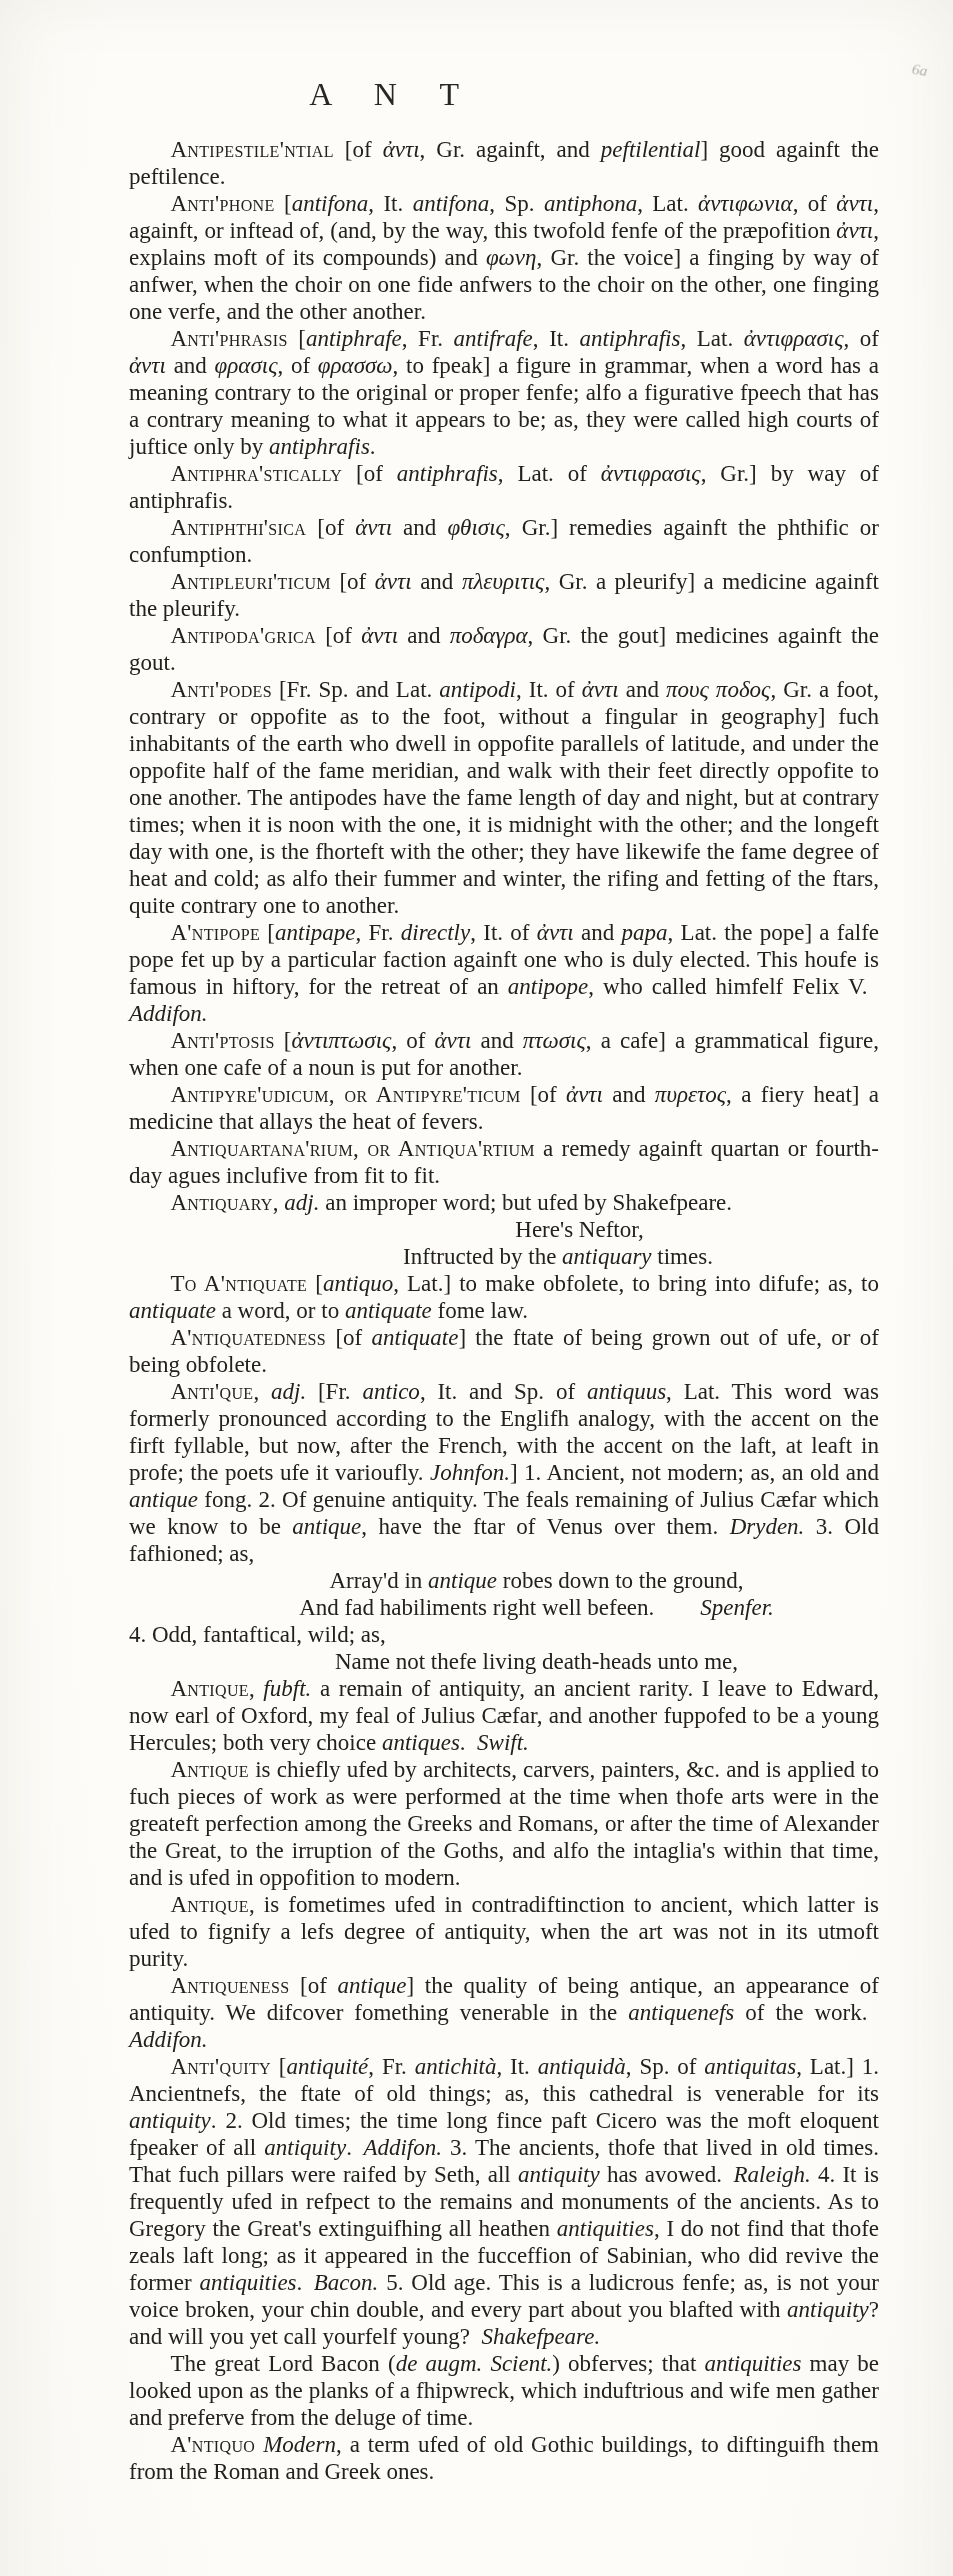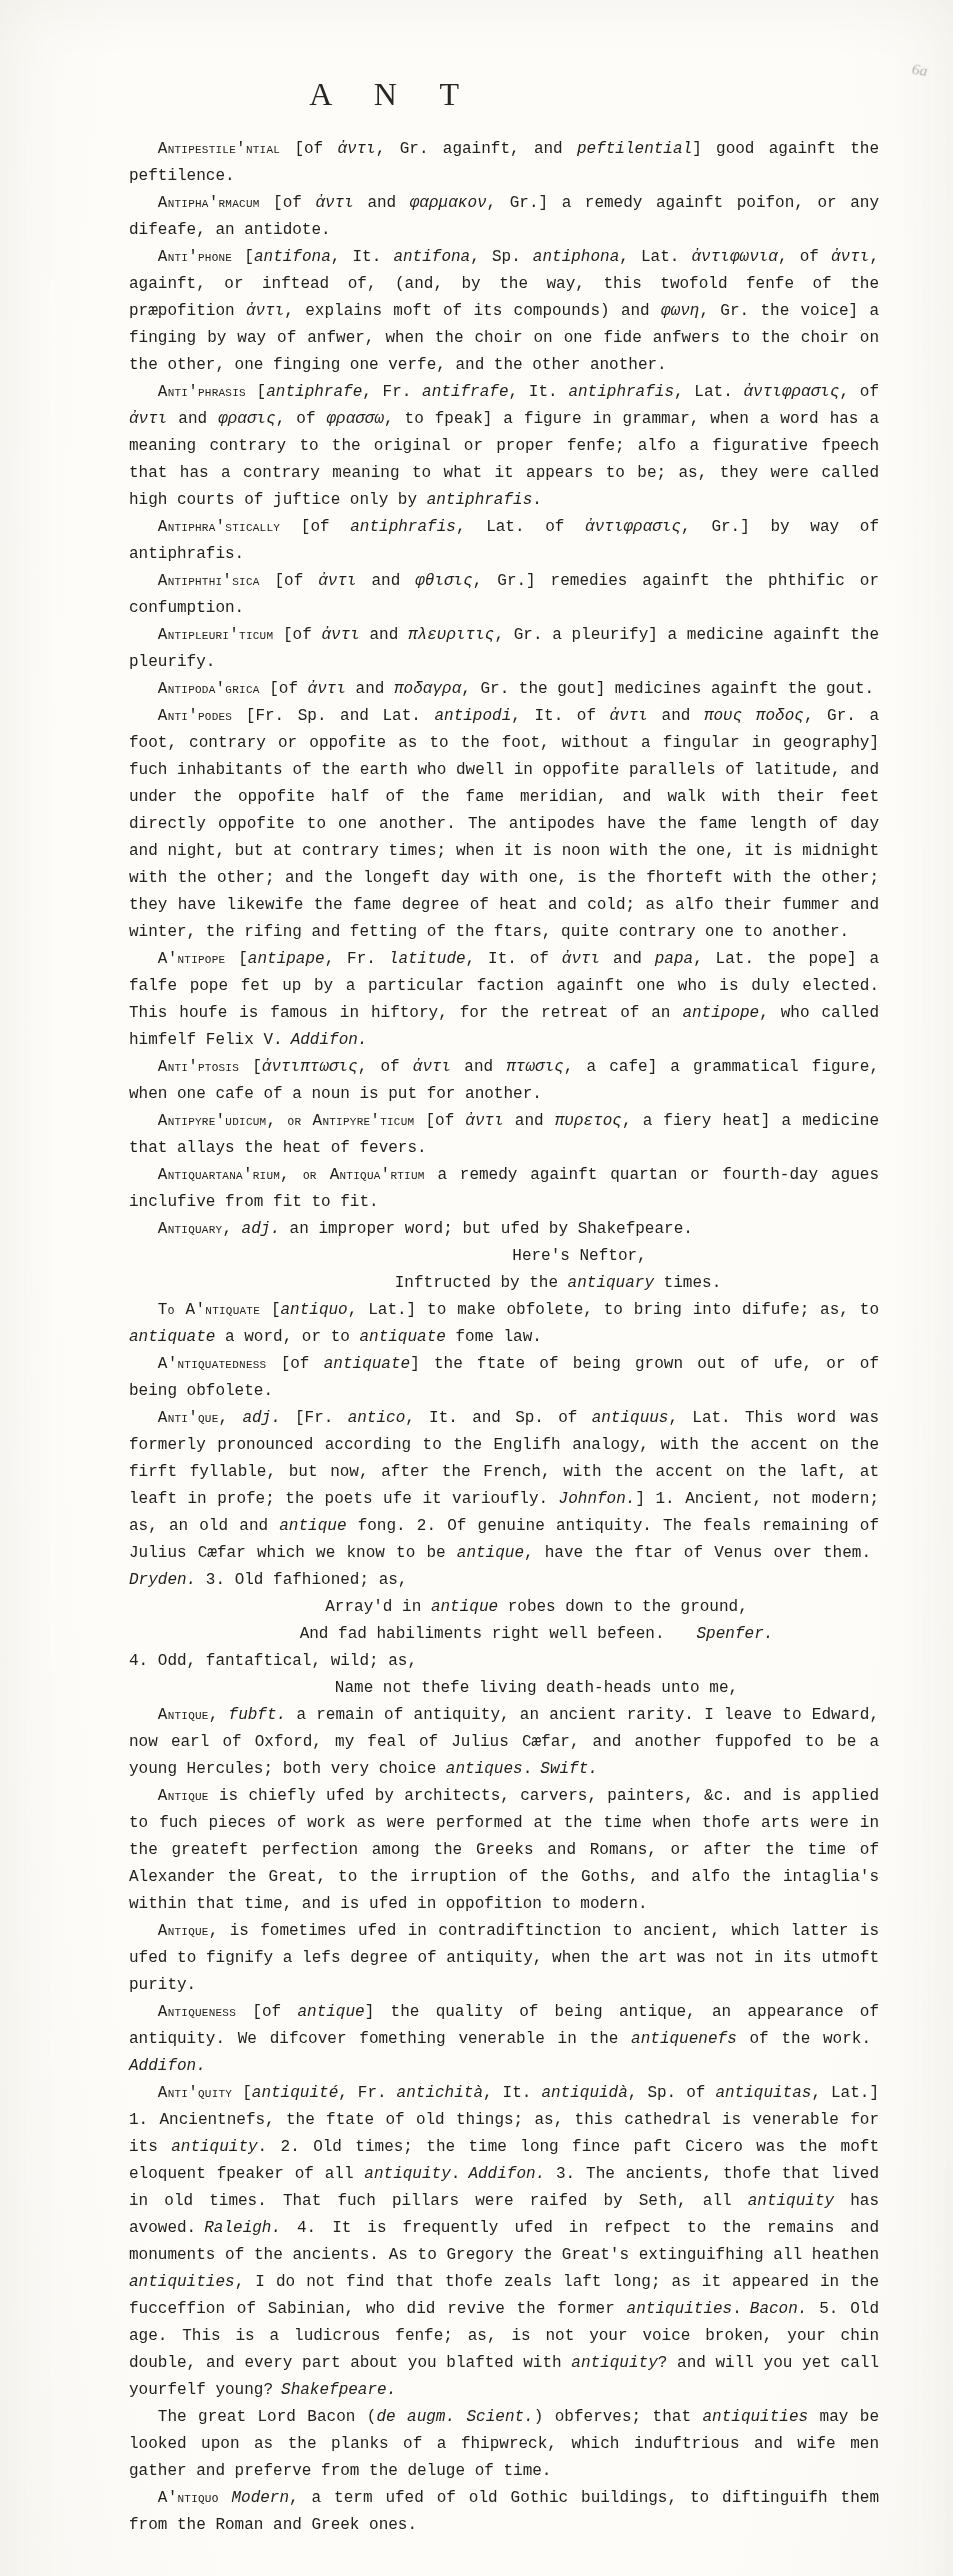--- a/index.html
+++ b/index.html
@@ -32,51 +32,49 @@
     font-size:15.5px;
     font-style:italic;
     color:#8d8b84;
     opacity:0.65;
     filter:blur(0.4px);
     transform:rotate(8deg);
   }
   .entries{
     width:750px;
     margin:23px 0 0 129px;
-    font-size:16px;
+    font-size:23px;
     line-height:27px;
     text-align:justify;
     text-justify:inter-word;
-    font-family:Liberation Mono, monospace;
   }
   .entries p{margin:0;}
   p.entry{text-indent:1.8em;}
   p.plain{text-indent:0;}
   p.plain-indent{text-indent:1.8em;}
   p.verse{text-align:center;}
   .headword{font-variant:small-caps;letter-spacing:0.015em;}
   i{font-style:italic;}
 </style>
 </head>
 <body>
 
 <div class="page">
   <div class="running-head">A N T</div>
   <div class="artifact">6a</div>
   <div class="entries">
       <p class="entry"><span class="headword">Antipestile'ntial</span> [of <i>ἀντι</i>, Gr. againft, and <i>peftilential</i>] good againft the peftilence.</p>
-      <p class="entry"><span class="headword">Antipha'rmacum</span> [of <i>ἀντι</i> and <i>φαρμακον</i>, Gr.] a remedy againft poifon, or any difeafe, an antidote.</p>
       <p class="entry"><span class="headword">Anti'phone</span> [<i>antifona</i>, It. <i>antifona</i>, Sp. <i>antiphona</i>, Lat. <i>ἀντιφωνια</i>, of <i>ἀντι</i>, againft, or inftead of, (and, by the way, this twofold fenfe of the præpofition <i>ἀντι</i>, explains moft of its compounds) and <i>φωνη</i>, Gr. the voice] a finging by way of anfwer, when the choir on one fide anfwers to the choir on the other, one finging one verfe, and the other another.</p>
       <p class="entry"><span class="headword">Anti'phrasis</span> [<i>antiphrafe</i>, Fr. <i>antifrafe</i>, It. <i>antiphrafis</i>, Lat. <i>ἀντιφρασις</i>, of <i>ἀντι</i> and <i>φρασις</i>, of <i>φρασσω</i>, to fpeak] a figure in grammar, when a word has a meaning contrary to the original or proper fenfe; alfo a figurative fpeech that has a contrary meaning to what it appears to be; as, they were called high courts of juftice only by <i>antiphrafis</i>.</p>
       <p class="entry"><span class="headword">Antiphra'stically</span> [of <i>antiphrafis</i>, Lat. of <i>ἀντιφρασις</i>, Gr.] by way of antiphrafis.</p>
       <p class="entry"><span class="headword">Antiphthi'sica</span> [of <i>ἀντι</i> and <i>φθισις</i>, Gr.] remedies againft the phthific or confumption.</p>
       <p class="entry"><span class="headword">Antipleuri'ticum</span> [of <i>ἀντι</i> and <i>πλευριτις</i>, Gr. a pleurify] a medicine againft the pleurify.</p>
       <p class="entry"><span class="headword">Antipoda'grica</span> [of <i>ἀντι</i> and <i>ποδαγρα</i>, Gr. the gout] medicines againft the gout.</p>
       <p class="entry"><span class="headword">Anti'podes</span> [Fr. Sp. and Lat. <i>antipodi</i>, It. of <i>ἀντι</i> and <i>πους ποδος</i>, Gr. a foot, contrary or oppofite as to the foot, without a fingular in geography] fuch inhabitants of the earth who dwell in oppofite parallels of latitude, and under the oppofite half of the fame meridian, and walk with their feet directly oppofite to one another.  The antipodes have the fame length of day and night, but at contrary times; when it is noon with the one, it is midnight with the other; and the longeft day with one, is the fhorteft with the other; they have likewife the fame degree of heat and cold; as alfo their fummer and winter, the rifing and fetting of the ftars, quite contrary one to another.</p>
-      <p class="entry"><span class="headword">A'ntipope</span> [<i>antipape</i>, Fr. <i>latitude</i>, It. of <i>ἀντι</i> and <i>papa</i>, Lat. the pope] a falfe pope fet up by a particular faction againft one who is duly elected.  This houfe is famous in hiftory, for the retreat of an <i>antipope</i>, who called himfelf Felix V. <i>Addifon.</i></p>
+      <p class="entry"><span class="headword">A'ntipope</span> [<i>antipape</i>, Fr. <i>directly</i>, It. of <i>ἀντι</i> and <i>papa</i>, Lat. the pope] a falfe pope fet up by a particular faction againft one who is duly elected.  This houfe is famous in hiftory, for the retreat of an <i>antipope</i>, who called himfelf Felix V. <i>Addifon.</i></p>
       <p class="entry"><span class="headword">Anti'ptosis</span> [<i>ἀντιπτωσις</i>, of <i>ἀντι</i> and <i>πτωσις</i>, a cafe] a grammatical figure, when one cafe of a noun is put for another.</p>
       <p class="entry"><span class="headword">Antipyre'udicum, or Antipyre'ticum</span> [of <i>ἀντι</i> and <i>πυρετος</i>, a fiery heat] a medicine that allays the heat of fevers.</p>
       <p class="entry"><span class="headword">Antiquartana'rium, or Antiqua'rtium</span> a remedy againft quartan or fourth-day agues inclufive from fit to fit.</p>
       <p class="entry"><span class="headword">Antiquary</span>, <i>adj.</i> an improper word; but ufed by Shakefpeare.</p>
       <p class="verse" style="margin-left: 151px;">Here's Neftor,</p>
       <p class="verse" style="margin-left: 108px;">Inftructed by the <i>antiquary</i> times.</p>
       <p class="entry"><span class="headword">To A'ntiquate</span> [<i>antiquo</i>, Lat.] to make obfolete, to bring into difufe; as, to <i>antiquate</i> a word, or to <i>antiquate</i> fome law.</p>
       <p class="entry"><span class="headword">A'ntiquatedness</span> [of <i>antiquate</i>] the ftate of being grown out of ufe, or of being obfolete.</p>
       <p class="entry"><span class="headword">Anti'que</span>, <i>adj.</i> [Fr. <i>antico</i>, It. and Sp. of <i>antiquus</i>, Lat.  This word was formerly pronounced according to the Englifh analogy, with the accent on the firft fyllable, but now, after the French, with the accent on the laft, at leaft in profe; the poets ufe it varioufly. <i>Johnfon.</i>] 1. Ancient, not modern; as, an old and <i>antique</i> fong.  2. Of genuine antiquity.  The feals remaining of Julius Cæfar which we know to be <i>antique</i>, have the ftar of Venus over them. <i>Dryden.</i> 3. Old fafhioned; as,</p>
       <p class="verse" style="margin-left: 65px;">Array'd in <i>antique</i> robes down to the ground,</p>

